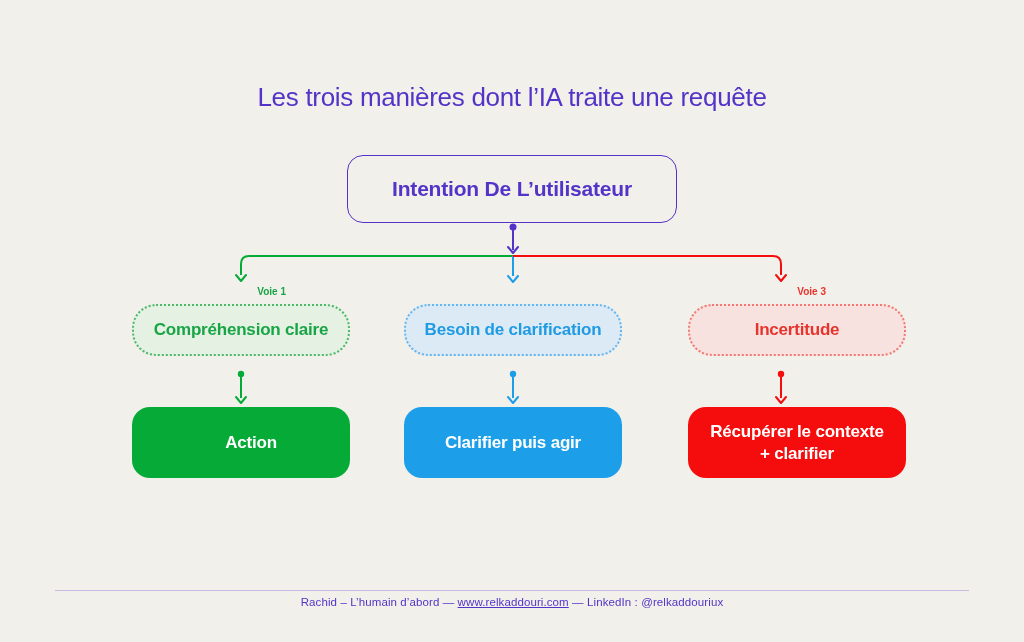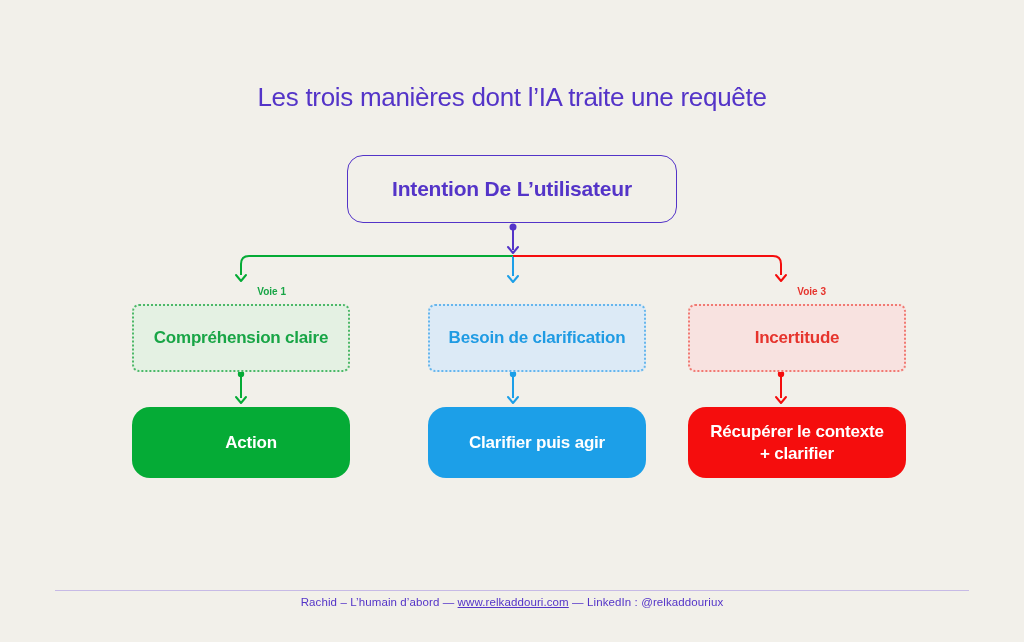--- a/index.html
+++ b/index.html
@@ -48,22 +48,22 @@
     top: 286px;
     width: 90px;
     text-align: right;
     font-size: 10px;
     font-weight: 600;
   }
   .cond-box {
     position: absolute;
     top: 304px;
     width: 218px;
-    height: 68px;
-    border-radius: 7px;
+    height: 52px;
+    border-radius: 24px;
     border: 2px dotted;
     display: flex;
     align-items: center;
     justify-content: center;
     font-size: 17px;
     font-weight: 700;
     letter-spacing: -0.2px;
   }
   .outcome-box {
     position: absolute;
@@ -76,21 +76,21 @@
     justify-content: center;
     text-align: center;
     font-size: 17px;
     font-weight: 600;
     color: #ffffff;
     line-height: 1.25;
     white-space: pre-line;
     letter-spacing: -0.2px;
   }
   .col-1 { left: 132px; }
-  .col-2 { left: 404px; margin-left: 24px; }
+  .col-2 { left: 404px; }
   .col-3 { left: 688px; }
   .lab-1 { left: 196px; }
   .lab-2 { left: 468px; margin-top: 28px; }
   .lab-3 { left: 736px; }
   .divider {
     position: absolute;
     top: 590px;
     left: 55px;
     width: 914px;
     height: 1px;

